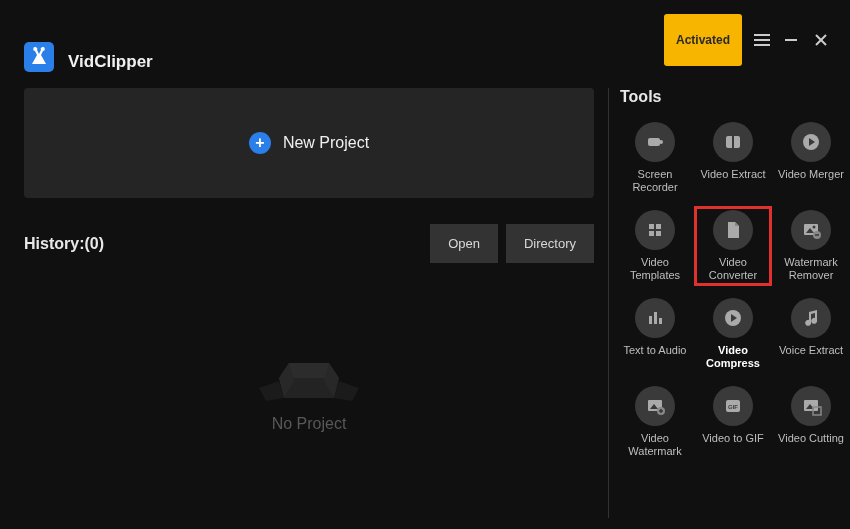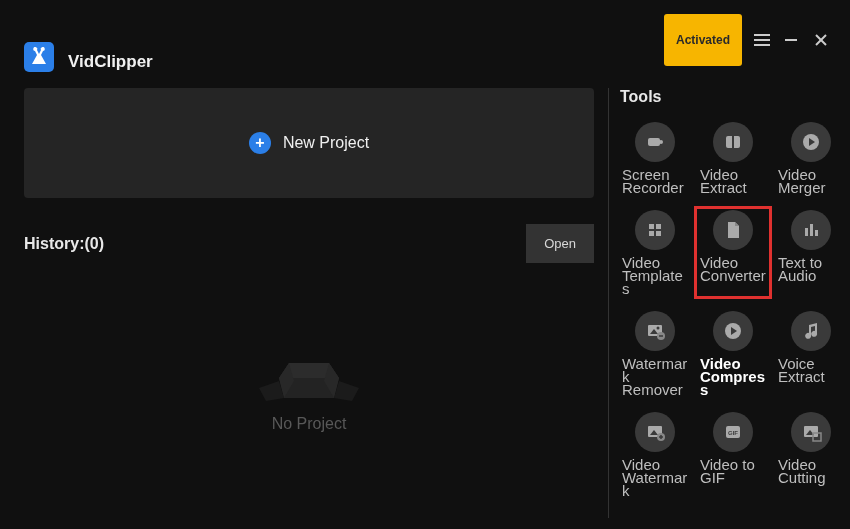--- a/index.html
+++ b/index.html
@@ -154,23 +154,24 @@
   }
   .tool-circle {
     width: 40px; height: 40px;
     background: #3a3a3a;
     border-radius: 50%;
     display: flex;
     align-items: center;
     justify-content: center;
   }
   .tool-label {
-    font-size: 15px;
+    font-size: 11px;
     line-height: 13px;
     color: #bfbfbf;
+    text-align: center;
     max-width: 66px;
     word-wrap: break-word;
   }
   .tool.highlighted {
     position: relative;
   }
   .tool.highlighted::before {
     content: "";
     position: absolute;
     top: -4px; left: -4px; right: -4px; bottom: -4px;
@@ -219,20 +220,21 @@
     <div class="plus-circle">+</div>
     <div class="new-project-label">New Project</div>
   </div>
 
   <div class="history-row">
     <div class="history-label">
       <span>History:</span>(<span>0</span>)
     </div>
     <div class="history-buttons">
       <button class="btn">Open</button>
+      <button class="btn">Directory</button>
     </div>
   </div>
 
   <div class="empty-area">
     <svg width="110" height="70" viewBox="0 0 110 70">
       <polygon points="35,30 75,30 85,45 25,45" fill="#2c2c2c"></polygon>
       <polygon points="25,45 85,45 80,65 30,65" fill="#232323"></polygon>
       <polygon points="35,30 25,45 30,65 40,48" fill="#282828"></polygon>
       <polygon points="75,30 85,45 80,65 70,48" fill="#282828"></polygon>
       <polygon points="5,55 25,48 30,65 12,68" fill="#1b1b1b"></polygon>
@@ -283,32 +285,32 @@
         <div class="tool-circle">
           <svg width="24" height="24" viewBox="0 0 24 24">
             <use href="#ic-file"></use>
           </svg>
         </div>
         <div class="tool-label">Video Converter</div>
       </div>
       <div class="tool">
         <div class="tool-circle">
           <svg width="24" height="24" viewBox="0 0 24 24">
+            <use href="#ic-image-minus"></use>
+          </svg>
+        </div>
+        <div class="tool-label">Watermark Remover</div>
+      </div>
+      <div class="tool">
+        <div class="tool-circle">
+          <svg width="24" height="24" viewBox="0 0 24 24">
             <use href="#ic-equalizer"></use>
           </svg>
         </div>
         <div class="tool-label">Text to Audio</div>
-      </div>
-      <div class="tool">
-        <div class="tool-circle">
-          <svg width="24" height="24" viewBox="0 0 24 24">
-            <use href="#ic-image-minus"></use>
-          </svg>
-        </div>
-        <div class="tool-label">Watermark Remover</div>
       </div>
       <div class="tool bold">
         <div class="tool-circle">
           <svg width="24" height="24" viewBox="0 0 24 24">
             <use href="#ic-play"></use>
           </svg>
         </div>
         <div class="tool-label">Video Compress</div>
       </div>
       <div class="tool">

